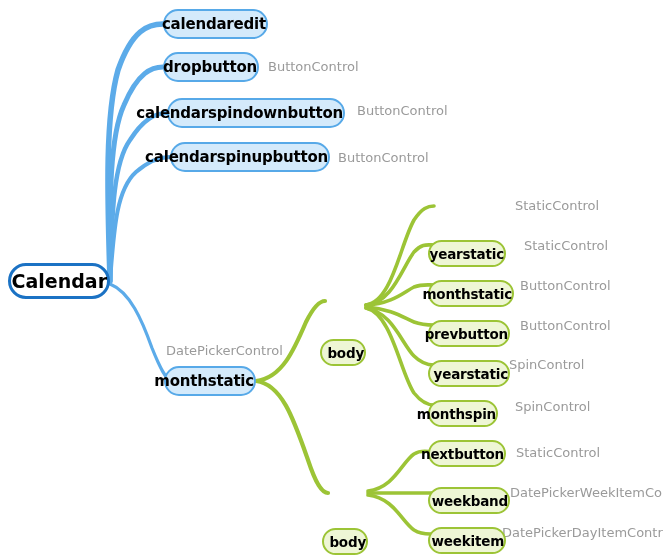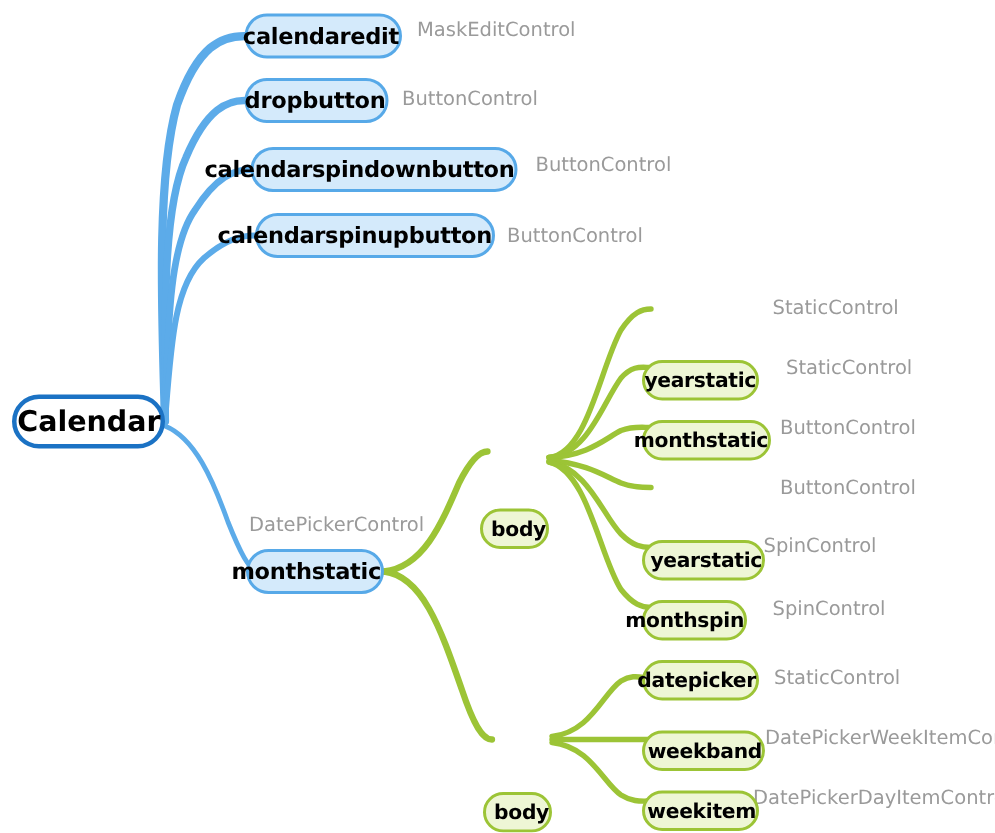--- a/index.html
+++ b/index.html
@@ -86,21 +86,20 @@
     </g>
   </svg>
 
   <div class="node root" style="left:8px;top:263px;width:102px;">
     <span>Calendar</span>
   </div>
 
   <div class="node blue" style="left:163px;top:9px;width:105px;">
     <span>calendaredit</span>
   </div>
-  <div class="annot" style="left:278px;top:13px;">MaskEditControl</div>
 
   <div class="node blue" style="left:163px;top:52px;width:96px;">
     <span>dropbutton</span>
   </div>
   <div class="annot" style="left:268px;top:59px;">ButtonControl</div>
 
   <div class="node blue" style="left:167px;top:98px;width:178px;">
     <span>calendarspindownbutton</span>
   </div>
   <div class="annot" style="left:357px;top:103px;">ButtonControl</div>
@@ -122,34 +121,37 @@
   <div class="node green" style="left:428px;top:192px;width:78px;">
     <span>yearstatic</span>
   </div>
   <div class="annot" style="left:515px;top:198px;">StaticControl</div>
 
   <div class="node green" style="left:428px;top:232px;width:86px;">
     <span>monthstatic</span>
   </div>
   <div class="annot" style="left:524px;top:238px;">StaticControl</div>
 
+  <div class="node green" style="left:428px;top:272px;width:82px;">
+    <span>prevbutton</span>
+  </div>
   <div class="annot" style="left:520px;top:278px;">ButtonControl</div>
 
   <div class="node green" style="left:428px;top:312px;width:82px;">
     <span>yearstatic</span>
   </div>
   <div class="annot" style="left:520px;top:318px;">ButtonControl</div>
 
   <div class="node green" style="left:428px;top:352px;width:70px;">
     <span>monthspin</span>
   </div>
   <div class="annot" style="left:509px;top:357px;">SpinControl</div>
 
   <div class="node green" style="left:428px;top:392px;width:78px;">
-    <span>datepicker</span>
+    <span>nextbutton</span>
   </div>
   <div class="annot" style="left:515px;top:399px;">SpinControl</div>
 
   <div class="node green" style="left:322px;top:480px;width:46px;">
     <span>body</span>
   </div>
 
   <div class="node green" style="left:428px;top:439px;width:82px;">
     <span>weekband</span>
   </div>

